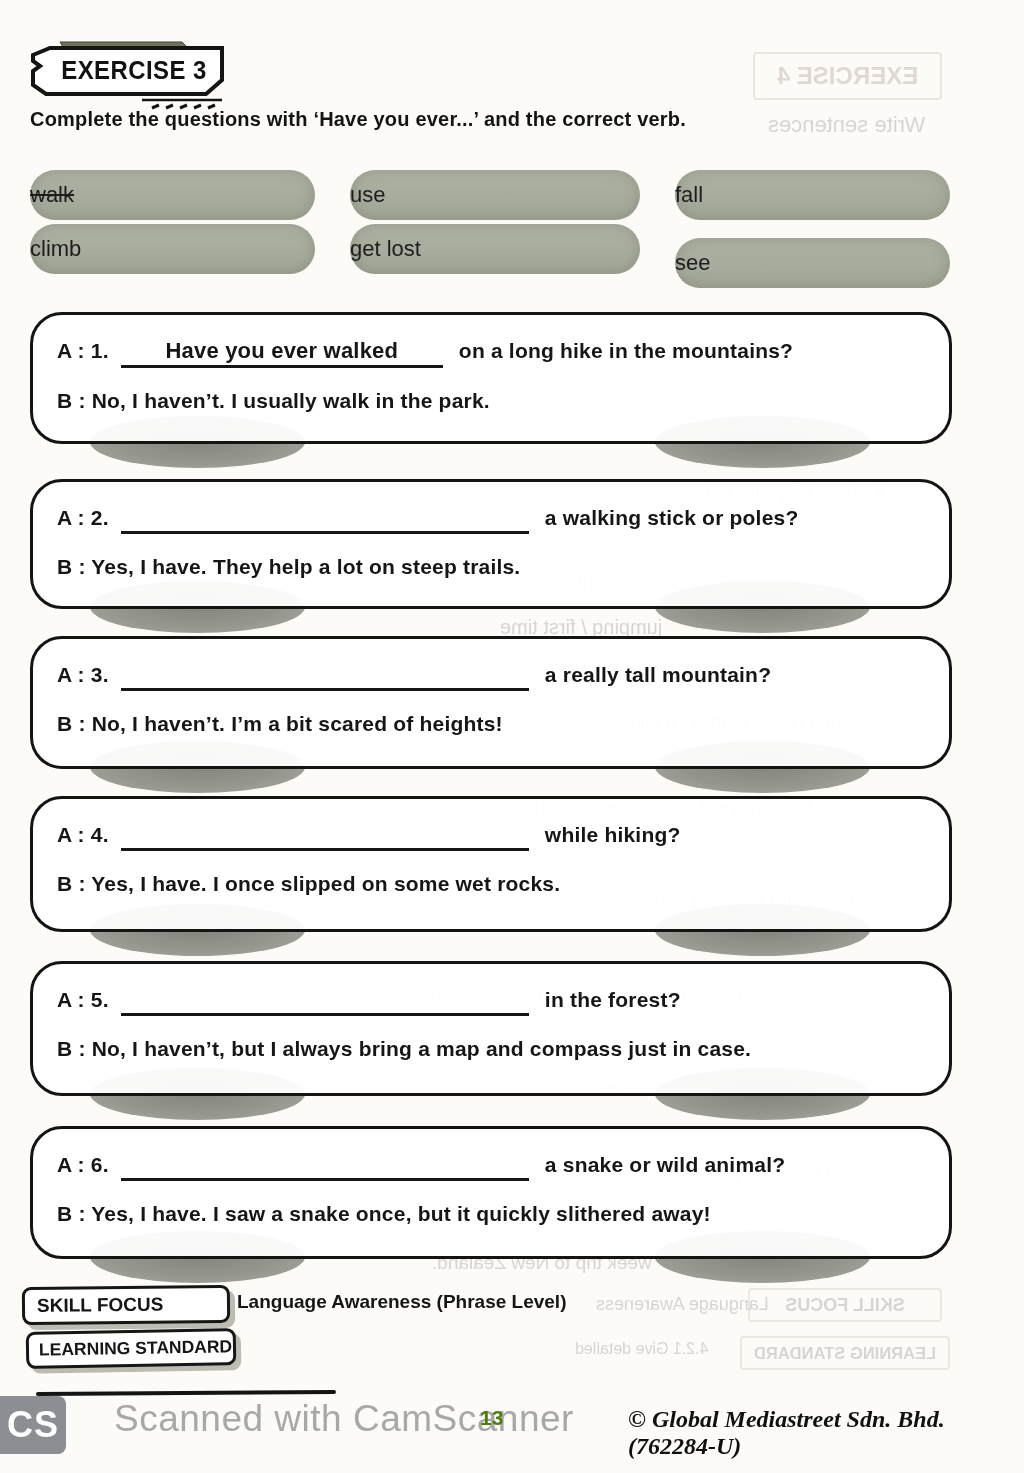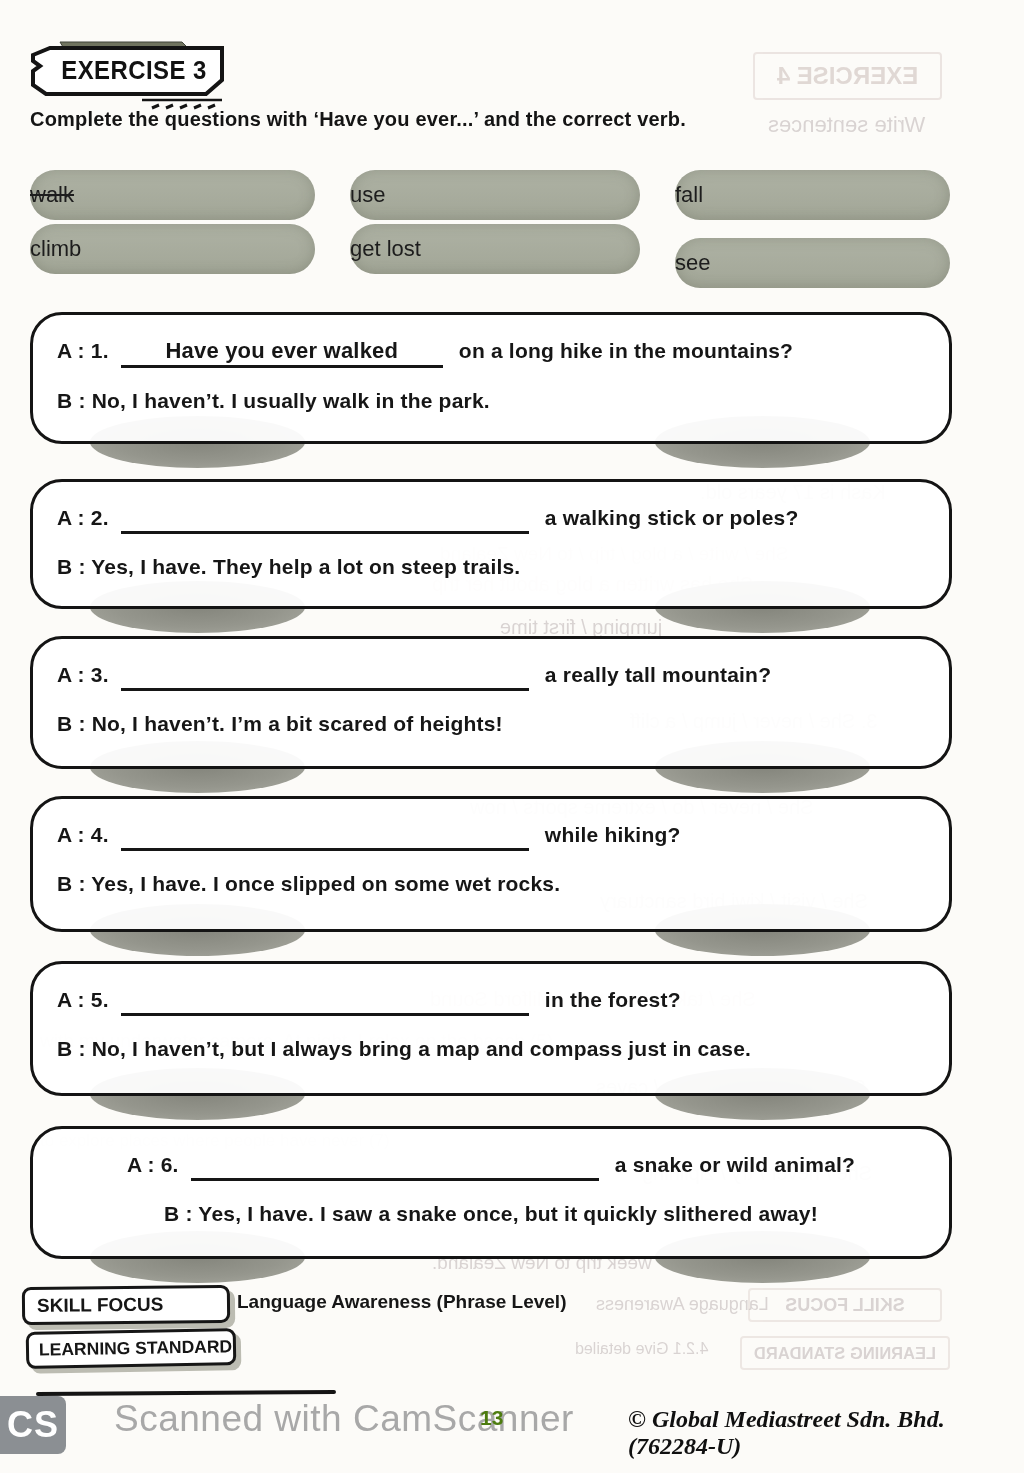--- a/index.html
+++ b/index.html
@@ -46,21 +46,21 @@
   .p3{left:645px;top:0;  width:275px;}
   .p4{left:0;   top:54px;width:285px;}
   .p5{left:320px;top:54px;width:290px;}
   .p6{left:645px;top:48px;width:275px;margin-top:20px;}
   .struck{text-decoration:line-through; text-decoration-thickness:2px;}
 
   
   .dialog{position:absolute; left:30px; width:922px;}
   .d1{top:312px;height:132px;} .d2{top:479px;height:130px;}
   .d3{top:636px;height:133px;} .d4{top:796px;height:136px;}
-  .d5{top:961px;height:135px;} .d6{top:1126px;height:133px;text-align:center;}
+  .d5{top:961px;height:135px;} .d6{top:1126px;height:133px;}
   .foot{
     position:absolute; width:215px; height:52px; border-radius:50%;
     background:radial-gradient(ellipse at center,#84857c 0%,#95968d 55%,#aaaba2 100%);
     z-index:0;
   }
   .foot.fl{left:60px;}  .foot.fr{left:625px;}
   .d1 .foot,.d2 .foot,.d3 .foot,.d4 .foot,.d5 .foot,.d6 .foot{top:calc(100% - 28px);}
   .bubble{
     position:relative; z-index:1; width:100%; height:100%; box-sizing:border-box;
     background:rgba(255,255,255,.94); border:3px solid #141414; border-radius:32px;

